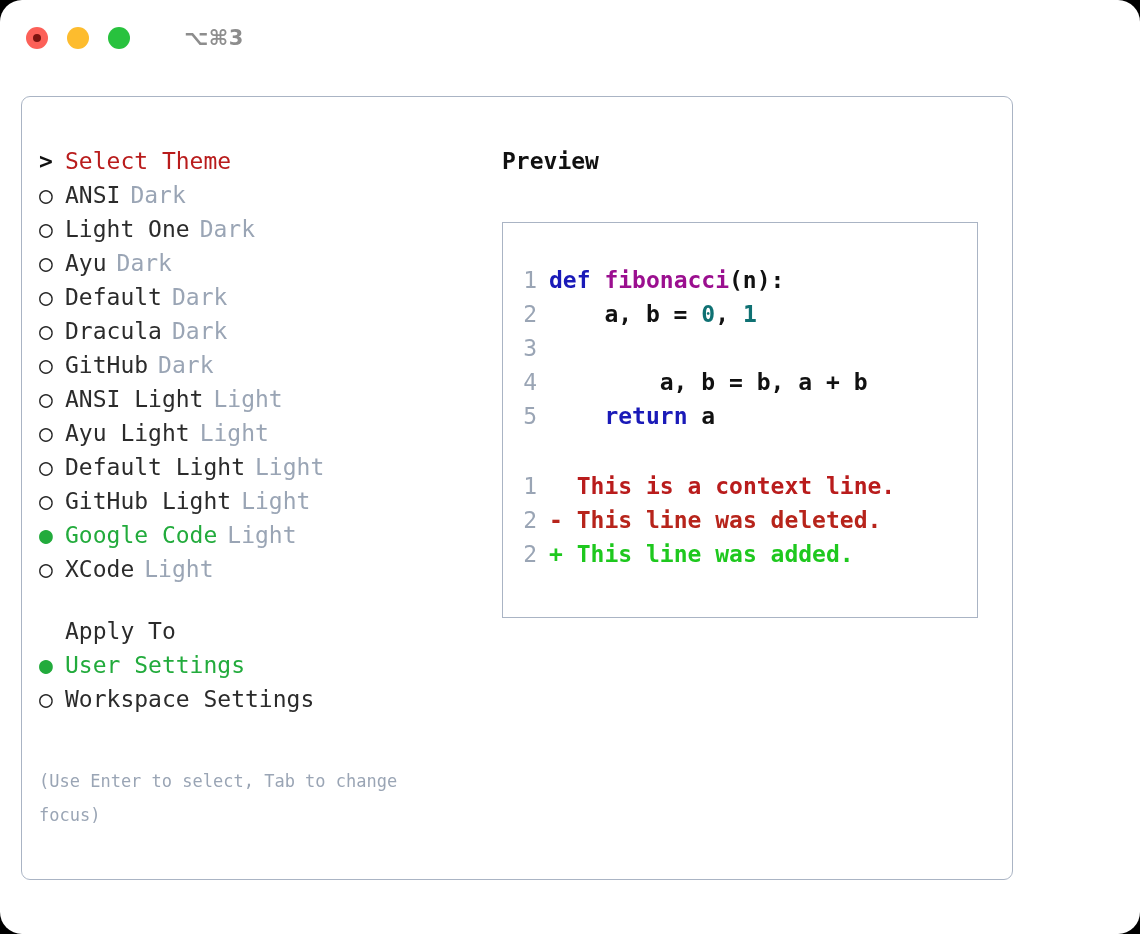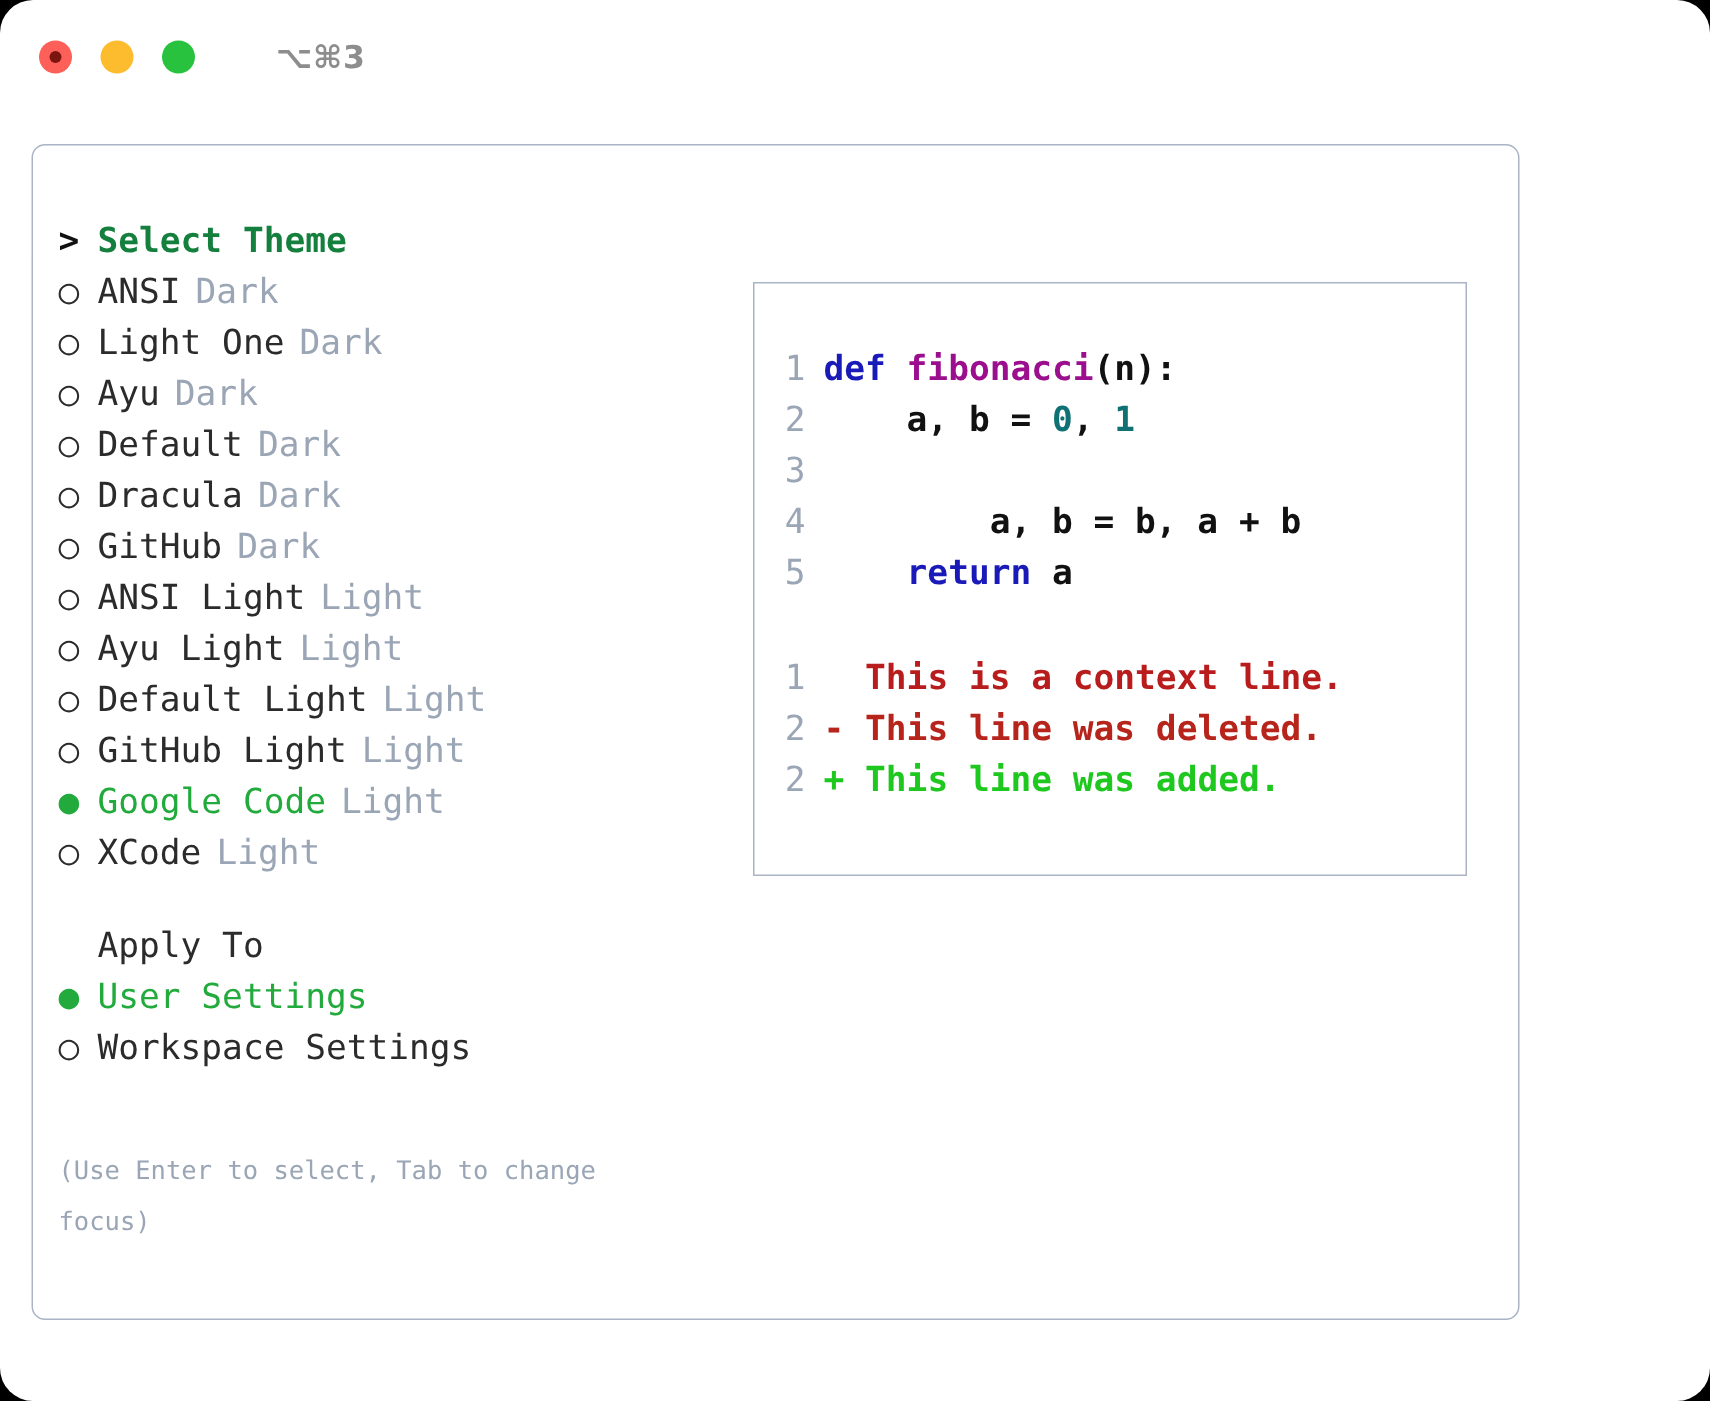--- a/index.html
+++ b/index.html
@@ -111,21 +111,21 @@
   }
   .marker.caret {
     color: #111111;
     font-weight: bold;
   }
   .marker.empty { color: transparent; }
   .marker.off  { color: #2b2b2b; }
   .marker.on   { color: #22ab3c; }
 
   .label        { color: #2b2b2b; }
-  .label.head   { color: #15803d; font-weight: bold; }
+  .label.head   { color: #b91c1c; font-weight: normal; }
   .label.active { color: #22ab3c; }
   .suffix       { color: #9aa5b5; margin-left: 10px; }
 
   .spacer-sm { height: 28px; }
   .spacer-md { height: 40px; }
 
   .hint {
     margin-top: 4px;
     color: #9aa5b5;
     font-size: 17px;
@@ -300,20 +300,21 @@
             <span class="label">Workspace Settings</span>
           </div>
         </div>
 
         <div class="spacer-md"></div>
 
         <div class="hint">(Use Enter to select, Tab to change focus)</div>
       </div>
 
       <div class="right-col">
+        <div class="preview-title">Preview</div>
 
         <div class="preview-box">
 
           <div>
 
             <div class="code-line">
               <span class="lineno">1</span>
               <span class="code-text"><span class="tok-kw">def </span><span class="tok-fn">fibonacci</span><span class="tok-punc">(n):</span></span>
             </div>
 

